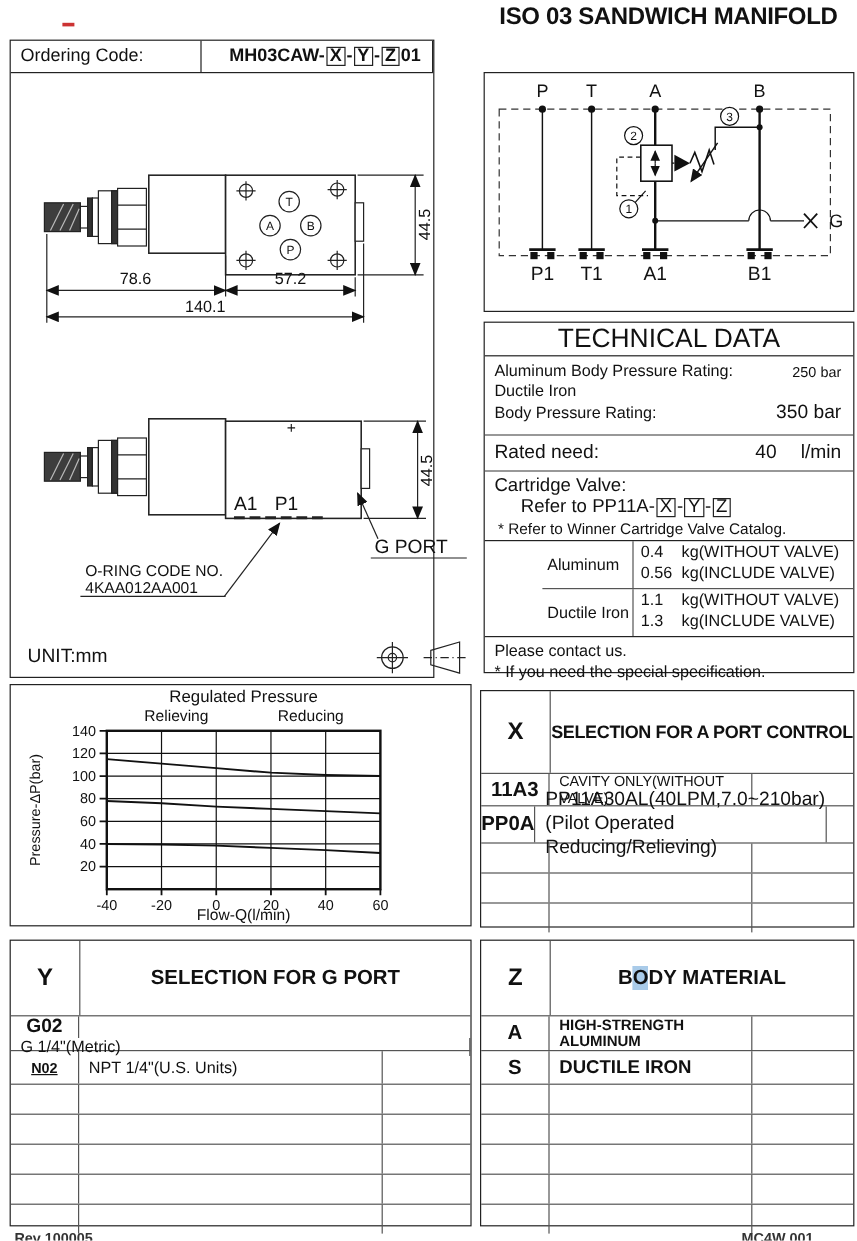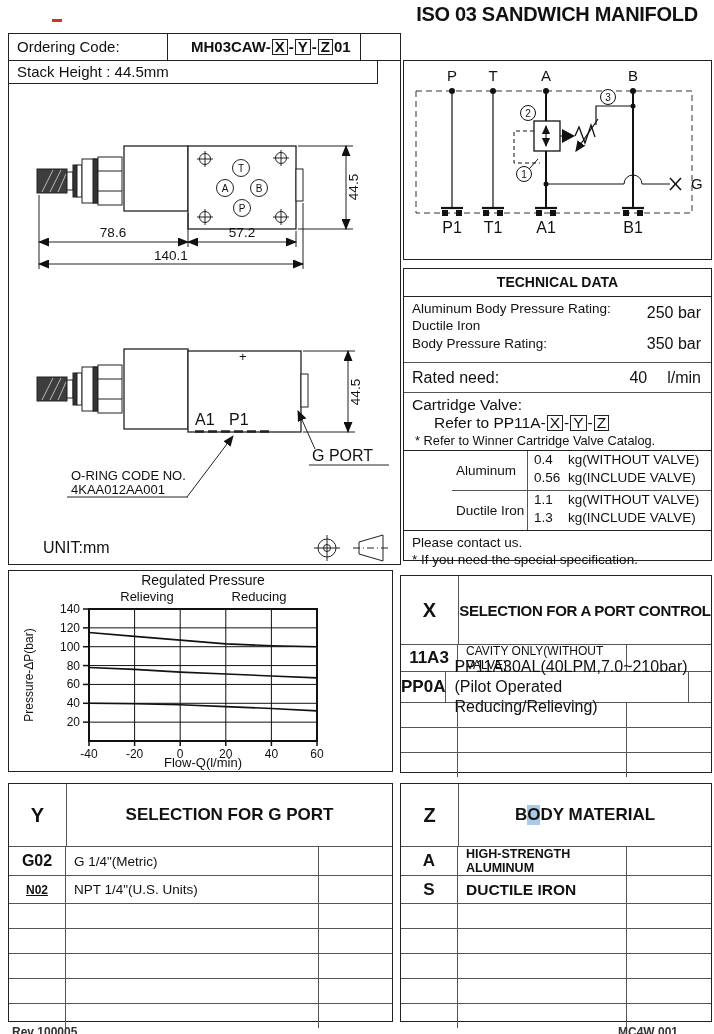--- a/index.html
+++ b/index.html
@@ -1,36 +1,36 @@
 <!DOCTYPE html>
 <html><head>
 <meta charset="utf-8">
 <style>
   html,body{margin:0;padding:0;background:#fff;}
   .page{position:relative;width:714px;height:1034px;background:#fff;overflow:hidden;
         font-family:"Liberation Sans",sans-serif;color:#111;}
   .abs{position:absolute;}
   
-  .left-box{left:8px;top:33px;width:393px;height:532px;border:1.6px solid #222;box-sizing:border-box;}
+  .left-box{left:8px;top:33px;width:354px;height:532px;border:1.6px solid #222;box-sizing:border-box;}
   .oc-row{display:flex;height:26px;border-bottom:1.3px solid #222;}
   .oc-label{width:150px;padding-left:8px;font-size:15px;line-height:25px;border-right:1.3px solid #222;}
   .oc-value{width:169px;font-size:15px;font-weight:bold;line-height:25px;padding-left:3px;border-right:1.3px solid #222;white-space:nowrap;margin-left:20px;}
   .oc-spare{flex:1;}
   .sh-row{height:23px;width:369px;border-bottom:1.3px solid #222;border-right:1.3px solid #222;
           box-sizing:border-box;font-size:15px;line-height:22px;padding-left:8px;}
   .bx{display:inline-block;border:1.2px solid #222;padding:0 2px;margin:0 1px;line-height:14px;}
   .red-dash{left:52px;top:19px;width:10px;height:3px;background:#cc3333;}
   .doc-title{left:400px;top:3px;width:314px;text-align:center;font-size:20px;font-weight:bold;letter-spacing:-0.3px;}
-  .unit{left:14px;top:538px;font-size:16px;margin-left:20px;}
+  .unit{left:14px;top:538px;font-size:16px;}
   
   .circuit-box{left:403px;top:60px;width:309px;height:200px;border:1.6px solid #222;box-sizing:border-box;}
   .tech-box{left:403px;top:268px;width:309px;height:293px;border:1.6px solid #222;box-sizing:border-box;}
-  .tech-head{height:27px;border-bottom:1.5px solid #222;text-align:center;font-weight:bold;font-size:14px;line-height:26px;}
+  .tech-head{height:27px;border-bottom:1.5px solid #222;text-align:center;font-weight:normal;font-size:22px;line-height:26px;}
   .press{height:66px;border-bottom:1.2px solid #555;position:relative;padding:3px 8px;font-size:13.5px;line-height:1.28;box-sizing:border-box;}
-  .pv1{position:absolute;right:10px;top:6px;font-size:16px;}
+  .pv1{position:absolute;right:10px;top:6px;font-size:12px;}
   .pv2{position:absolute;right:10px;top:37px;font-size:16px;}
   .rated{height:30px;border-bottom:1.2px solid #555;display:flex;align-items:center;padding:0 10px 0 8px;font-size:16px;box-sizing:border-box;}
   .rated .sp{flex:1;}
   .rated .un{margin-left:20px;}
   .cart{height:57px;padding:3px 8px;box-sizing:border-box;}
   .cart .c1{font-size:15.5px;}
   .cart .c2{font-size:15.5px;padding-left:22px;}
   .cart .c3{font-size:12.8px;padding-left:3px;padding-top:1px;}
   .wtable{border-top:1.3px solid #222;border-bottom:1.3px solid #222;}
   .wrow{display:flex;height:39px;margin-left:48px;}
@@ -73,21 +73,20 @@
 
   <div class="abs red-dash"></div>
   <div class="abs doc-title">ISO 03 SANDWICH MANIFOLD</div>
 
   <div class="abs left-box">
     <div class="oc-row">
       <div class="oc-label">Ordering Code:</div>
       <div class="oc-value"><span>MH03CAW-</span><span class="bx">X</span><span>-</span><span class="bx">Y</span><span>-</span><span class="bx">Z</span><span>01</span></div>
       <div class="oc-spare"></div>
     </div>
-    <div class="sh-row">Stack Height : 44.5mm</div>
 
     <svg class="abs" style="left:0;top:95px;" width="385" height="150">
       <defs>
         <marker id="d1a" markerWidth="12" markerHeight="9" refX="10" refY="4.5" orient="auto-start-reverse">
           <path d="M0,0 L11,4.5 L0,9 Z" fill="#111"></path>
         </marker>
       </defs>
 
       <g>
         <rect x="28" y="40" width="30" height="24" fill="#3d3d3d" stroke="#222"></rect>
@@ -432,21 +431,21 @@
         <div class="tdesc"></div>
         <div class="textra"></div>
       </div>
   </div>
 
   <div class="abs sel y-table">
     <div class="thead">
       <div class="hcode">Y</div>
       <div class="hlabel">SELECTION FOR G PORT</div>
     </div>
-    <div class="trow" style="height:28px;">
+    <div class="trow" style="height:28px;flex-direction:column;">
       <div class="tcode" style="font-size:16px;">G02</div>
       <div class="tdesc" style="font-size:13.5px;">G 1/4"(Metric)</div>
       <div class="textra"></div>
     </div>
     <div class="trow" style="height:27px;">
       <div class="tcode" style="font-size:12px;text-decoration:underline;">N02</div>
       <div class="tdesc" style="font-size:13.5px;">NPT 1/4"(U.S. Units)</div>
       <div class="textra"></div>
     </div>
     <div class="trow" style="height:24px;">

